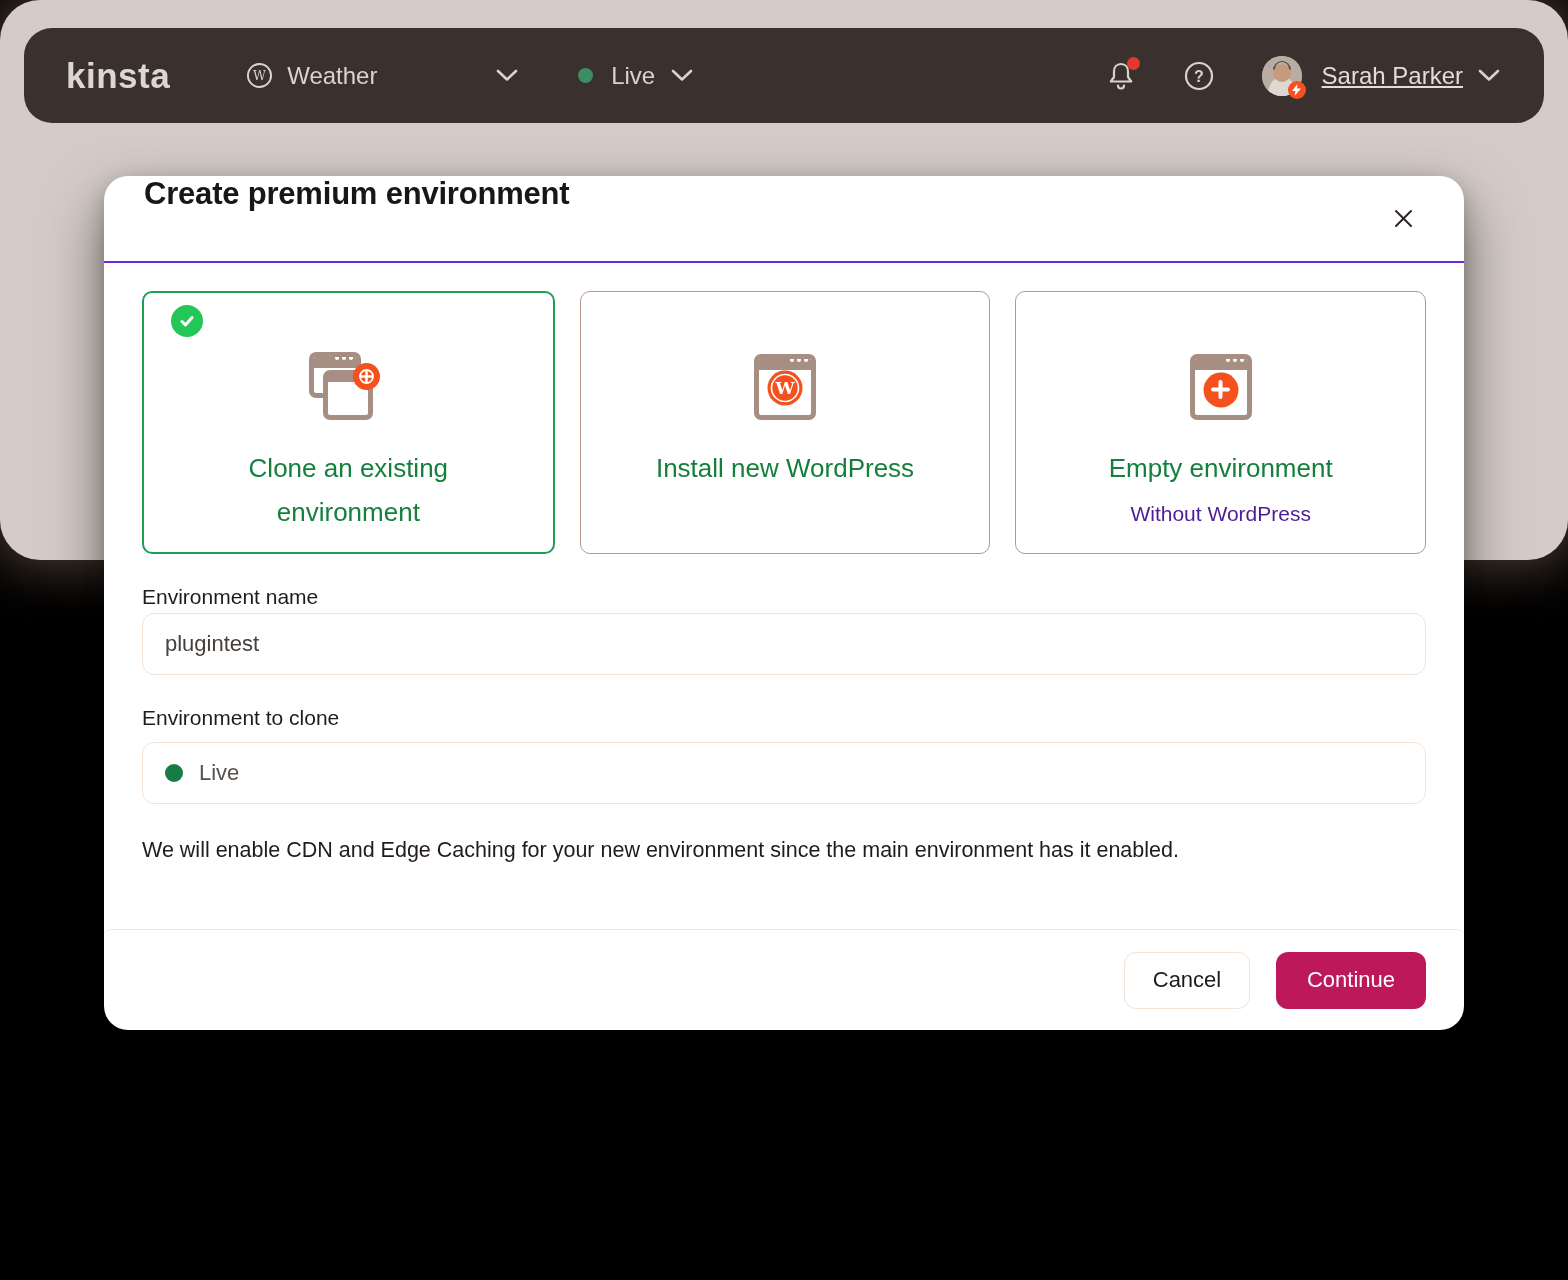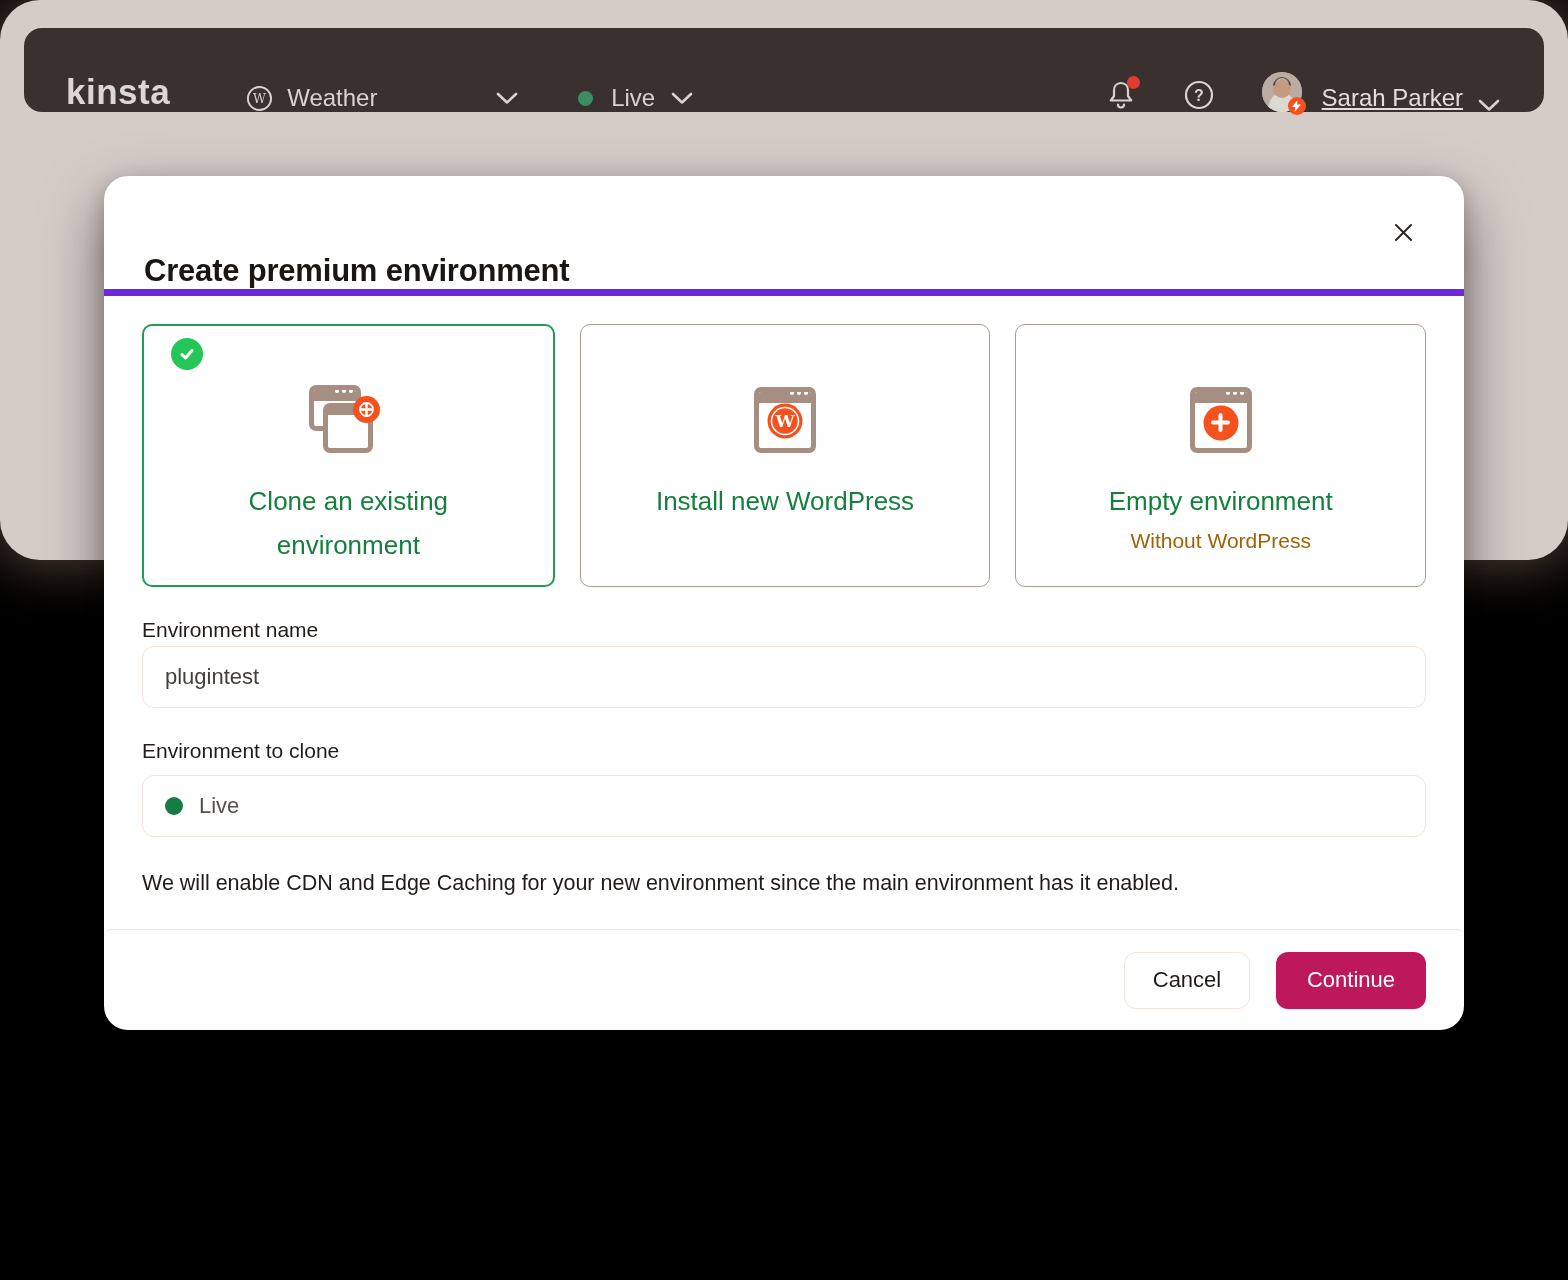--- a/index.html
+++ b/index.html
@@ -8,23 +8,23 @@
 
   
   .top-panel {
     position:absolute; left:0; top:0; width:1568px; height:560px;
     background:#d5ccc8; border-radius:40px;
     box-shadow:0 0 55px 6px rgba(150,120,100,0.55);
   }
 
   
   .navbar {
-    position:absolute; left:24px; top:28px; right:24px; height:84px;
-    background:#3a312e; border-radius:18px;
-    display:flex; align-items:flex-end; padding:0 44px 0 42px;
+    position:absolute; left:24px; top:28px; right:24px; height:95px;
+    background:#3a312e; border-radius:28px;
+    display:flex; align-items:center; padding:0 44px 0 42px;
     color:#d9d3d0;
   }
   .logo { font-size:35px; font-weight:700; letter-spacing:0.5px; color:#ddd7d4; }
   .site-group { margin-left:76px; display:flex; align-items:center; width:272px; cursor:pointer; }
   .wp-icon { width:27px; height:27px; flex:none; }
   .site-name { margin-left:14px; font-size:24px; }
   .site-group .spacer { flex:1; }
   .env-group { margin-left:60px; display:flex; align-items:center; cursor:pointer; }
   .env-dot { width:15px; height:15px; border-radius:50%; background:#3c8e62; }
   .env-name { margin-left:18px; font-size:24px; }
@@ -41,38 +41,38 @@
   .user-name { margin-left:20px; font-size:24px; color:#e3ddda; cursor:pointer;text-decoration:underline; }
   .user-chevron { margin-left:15px; cursor:pointer; }
 
   
   .modal {
     position:absolute; left:104px; top:176px; width:1360px; height:854px;
     background:#fff; border-radius:24px;
     box-shadow:0 26px 60px rgba(0,0,0,0.5), 0 6px 20px rgba(0,0,0,0.2);
     display:flex; flex-direction:column;
   }
-  .modal-header { position:relative; height:120px; flex:none; display:flex; align-items:flex-end;
-    padding:0 40px; border-bottom:7px solid #6d28d9; }
+  .modal-header { position:relative; height:87px; flex:none; display:flex; align-items:flex-start;
+    padding:0 40px; border-bottom:2px solid #6d28d9; }
   .modal-title { font-size:31px; font-weight:700; color:#1a1614; letter-spacing:-0.2px; }
   .close-btn { position:absolute; right:44px; top:50%; transform:translateY(-50%);
     width:34px; height:34px; display:flex; align-items:center; justify-content:center; cursor:pointer; background:none; border:none; }
 
   .modal-body { flex:1; padding:28px 38px 0; }
 
   .cards { display:flex; gap:25px; }
   .card { position:relative; flex:1; height:263px; border:1px solid #b5988c; border-radius:10px;
     background:#fff; display:flex; flex-direction:column; align-items:center; padding-top:36px; cursor:pointer; }
   .card.selected { border:2px solid #1e9e50; padding-top:35px; }
   .check-badge { position:absolute; left:27px; top:12px; width:32px; height:32px; border-radius:50%;
     background:#24c757; display:flex; align-items:center; justify-content:center; }
   .card-iconzone { height:118px; display:flex; align-items:center; justify-content:center; }
   .card-title { font-size:26px; font-weight:400; color:#15803d; text-align:center; line-height:44px; }
   .card-title.wrap { max-width:280px; }
-  .card-subtitle { margin-top:1px; font-size:21px; color:#a16207; text-align:center; line-height:34px; }
+  .card-subtitle { margin-top:7px; font-size:21px; color:#4c1d95; text-align:center; line-height:34px; }
 
   
   .win { position:relative; background:#fff; border:5px solid #a68f82; border-radius:7px; overflow:hidden; }
   .win-single { width:62px; height:66px; }
   .win-bar { position:absolute; left:-5px; right:-5px; top:-5px; height:16px; background:#a68f82; }
   .win-dots { position:absolute; top:-1px; right:3px; display:flex; gap:3px; }
   .win-dots i { width:4px; height:4px; border-radius:50%; background:#fff; }
   .win-center { position:absolute; left:50%; top:55%; transform:translate(-50%,-50%); }
   .clone-icon { position:relative; width:78px; height:70px; }
   .win-back { position:absolute; left:0; top:0; width:52px; height:46px; }

